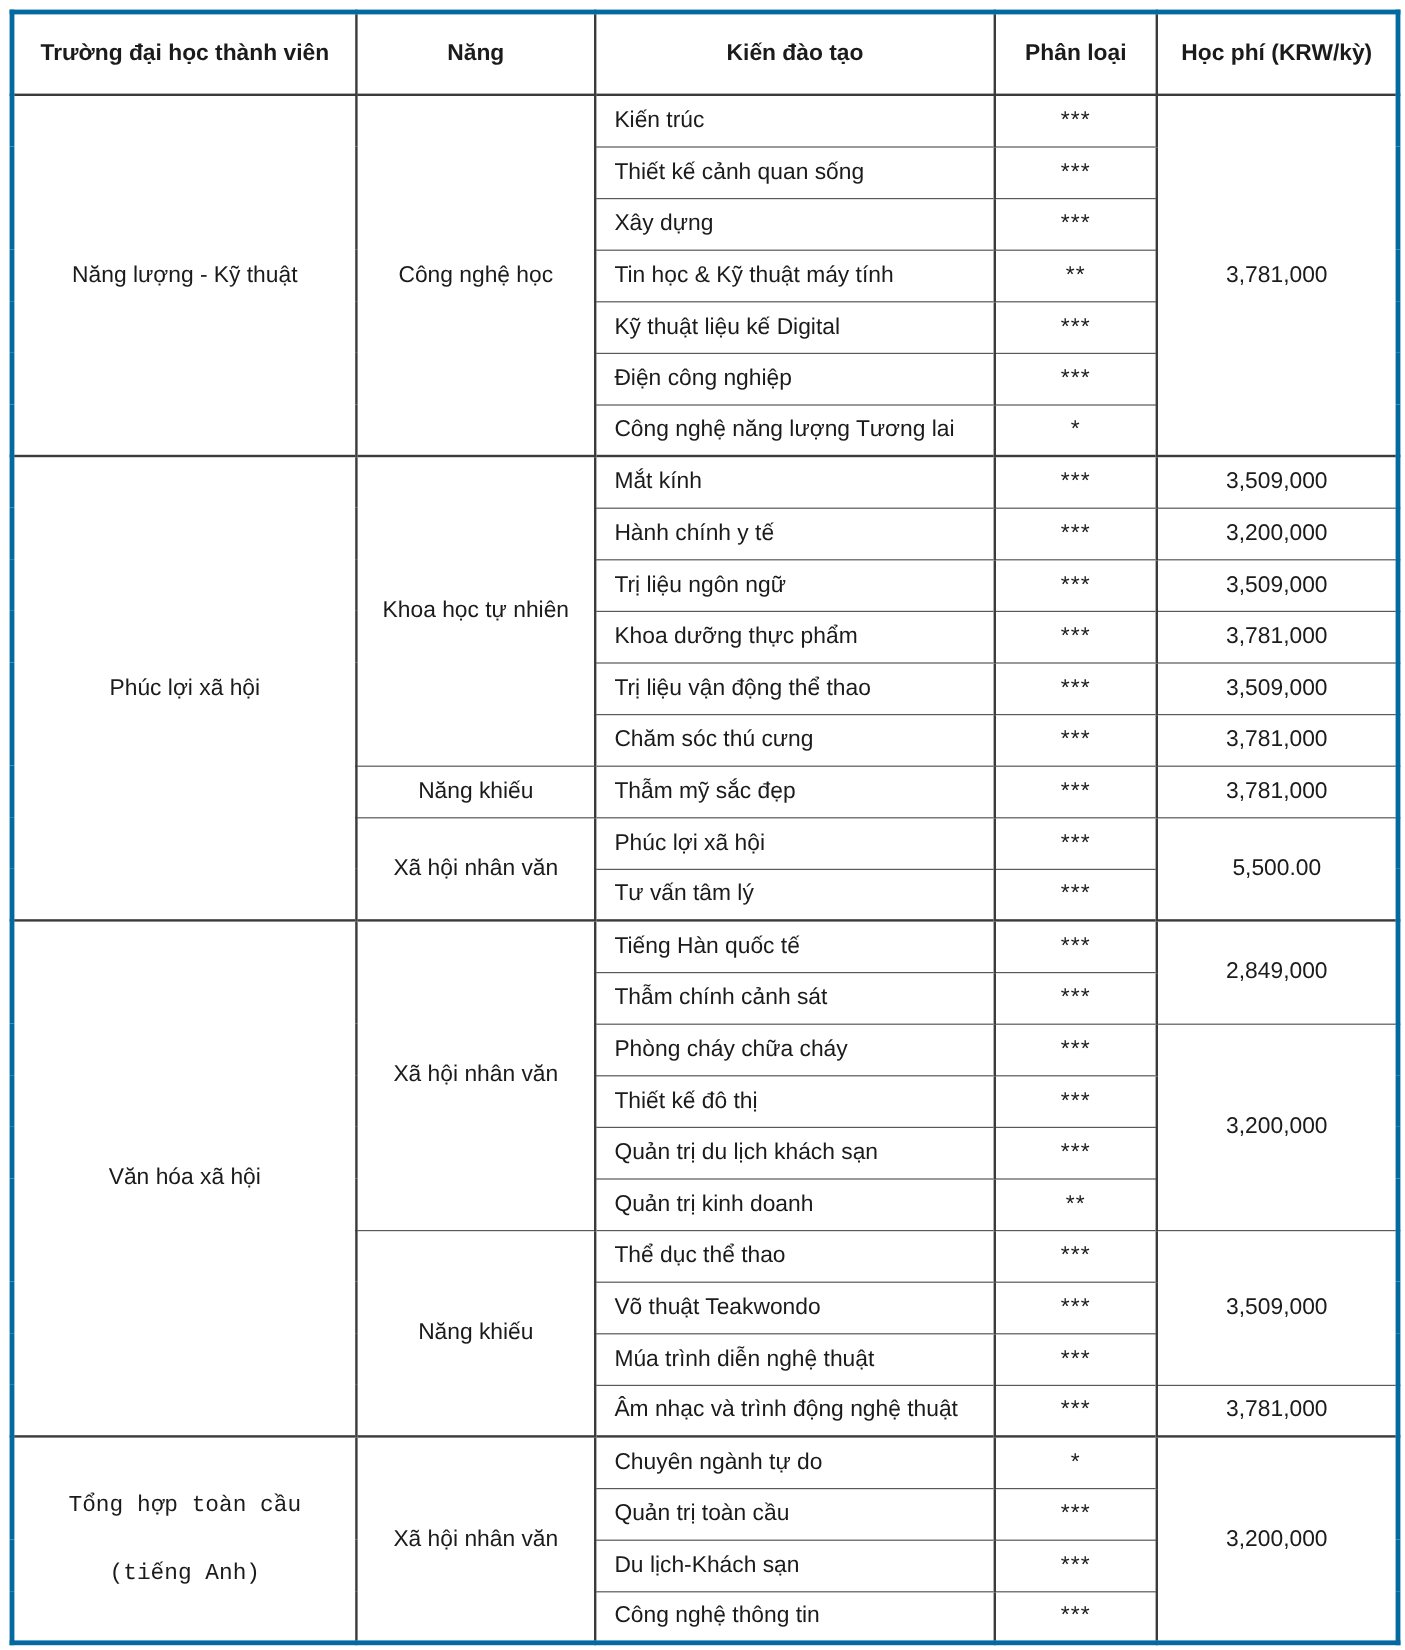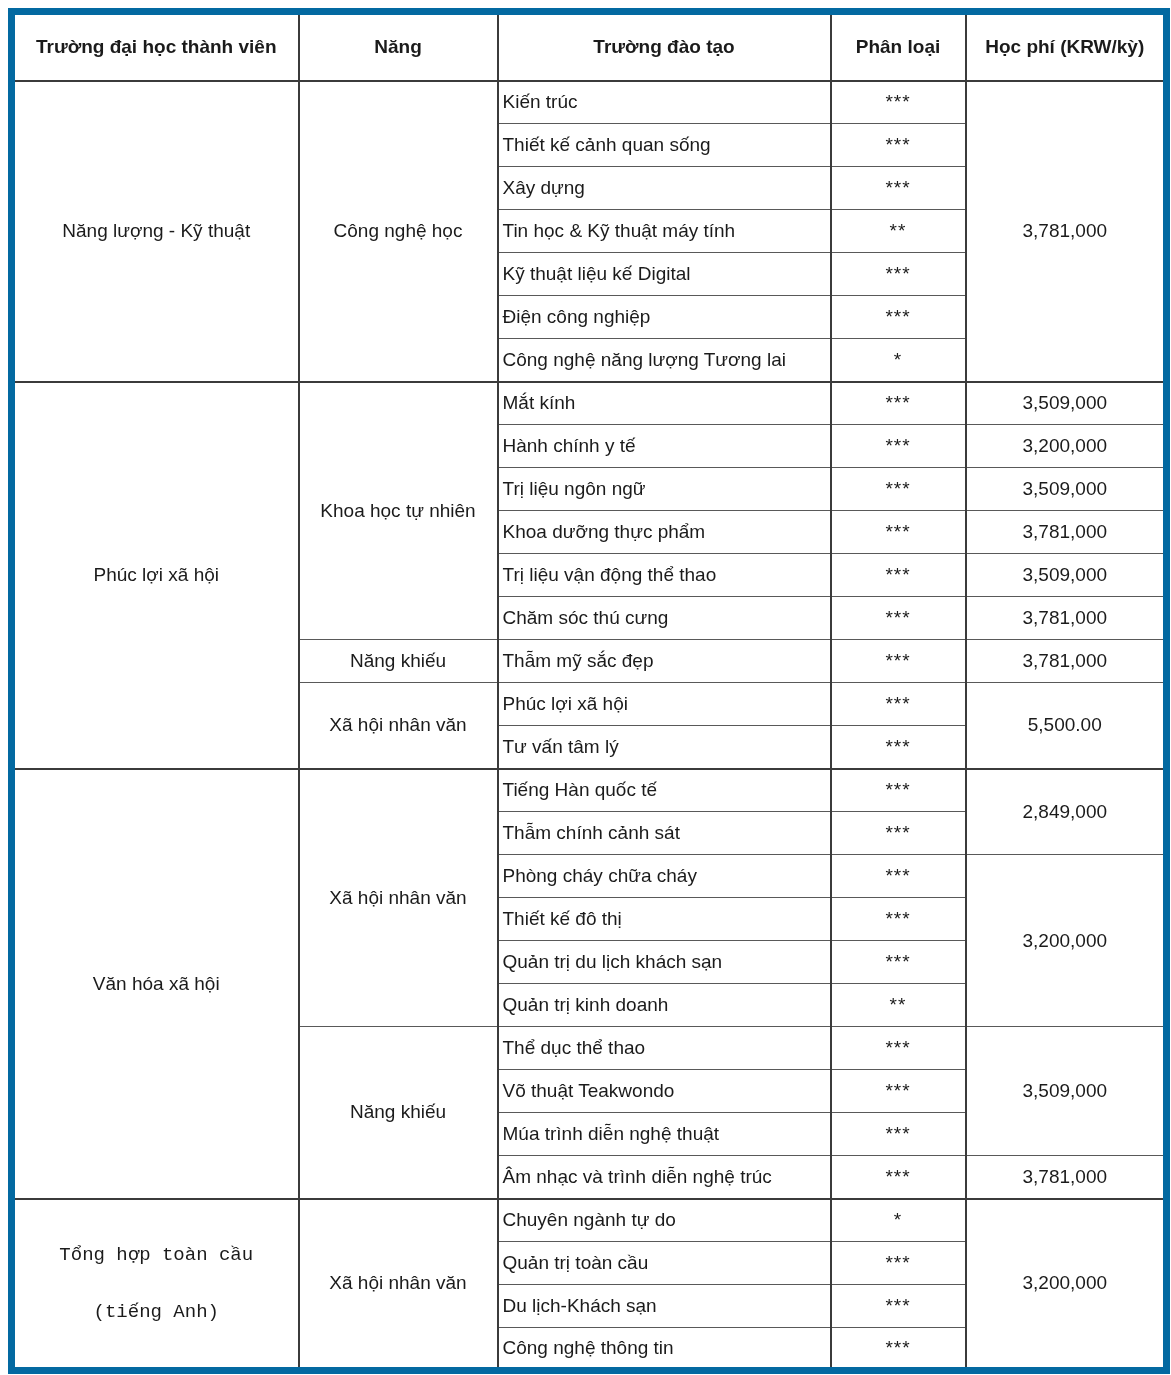--- a/index.html
+++ b/index.html
@@ -16,21 +16,21 @@
     background: #ffffff;
     overflow: hidden;
   }
   table.fee-table {
     position: absolute;
     left: 8px;
     top: 8px;
     width: 1155px;
     table-layout: fixed;
     border-collapse: collapse;
-    border: 7px solid #0369a1;
+    border: 4px solid #0369a1;
     font-size: 19px;
   }
   table.fee-table th,
   table.fee-table td {
     border-top: 1px solid #595959;
     border-bottom: 1px solid #595959;
     border-left: 2px solid #3b3b3b;
     border-right: 2px solid #3b3b3b;
     text-align: center;
     vertical-align: middle;
@@ -49,21 +49,21 @@
   table.fee-table tbody tr {
     height: 43px;
   }
   
   table.fee-table tbody tr.group-start td {
     border-top: 2px solid #3b3b3b;
   }
   
   table.fee-table td.col-2 {
     text-align: left;
-    padding-left: 4px;
+    padding-left: 15px;
   }
   
   table.fee-table td.col-3 {
     letter-spacing: 1px;
   }
   .cell-lines div {
     line-height: 24px;
     font-family: Liberation Mono, monospace;
   }
   .cell-lines div + div {
@@ -79,21 +79,21 @@
       <col style="width:287px">
       <col style="width:199px">
       <col style="width:333px">
       <col style="width:135px">
       <col style="width:201px">
     </colgroup>
     <thead>
       <tr>
         <th>Trường đại học thành viên</th>
         <th>Năng</th>
-        <th>Trường đào tạo</th>
+        <th>Kiến đào tạo</th>
         <th>Phân loại</th>
         <th>Học phí (KRW/kỳ)</th>
       </tr>
     </thead>
     <tbody id="table-body">
         <tr class="group-start">
           <td class="col-0" rowspan="7">Năng lượng - Kỹ thuật</td>
           <td class="col-1" rowspan="7">Công nghệ học</td>
           <td class="col-2">Kiến trúc</td>
           <td class="col-3">***</td>
@@ -207,21 +207,21 @@
         </tr>
         <tr>
           <td class="col-2">Võ thuật Teakwondo</td>
           <td class="col-3">***</td>
         </tr>
         <tr>
           <td class="col-2">Múa trình diễn nghệ thuật</td>
           <td class="col-3">***</td>
         </tr>
         <tr>
-          <td class="col-2">Âm nhạc và trình diễn nghệ trúc</td>
+          <td class="col-2">Âm nhạc và trình động nghệ thuật</td>
           <td class="col-3">***</td>
           <td class="col-4">3,781,000</td>
         </tr>
         <tr class="group-start">
           <td class="col-0 cell-lines" rowspan="4">
             <div>Tổng hợp toàn cầu</div>
             <div>(tiếng Anh)</div>
           </td>
           <td class="col-1" rowspan="4">Xã hội nhân văn</td>
           <td class="col-2">Chuyên ngành tự do</td>

